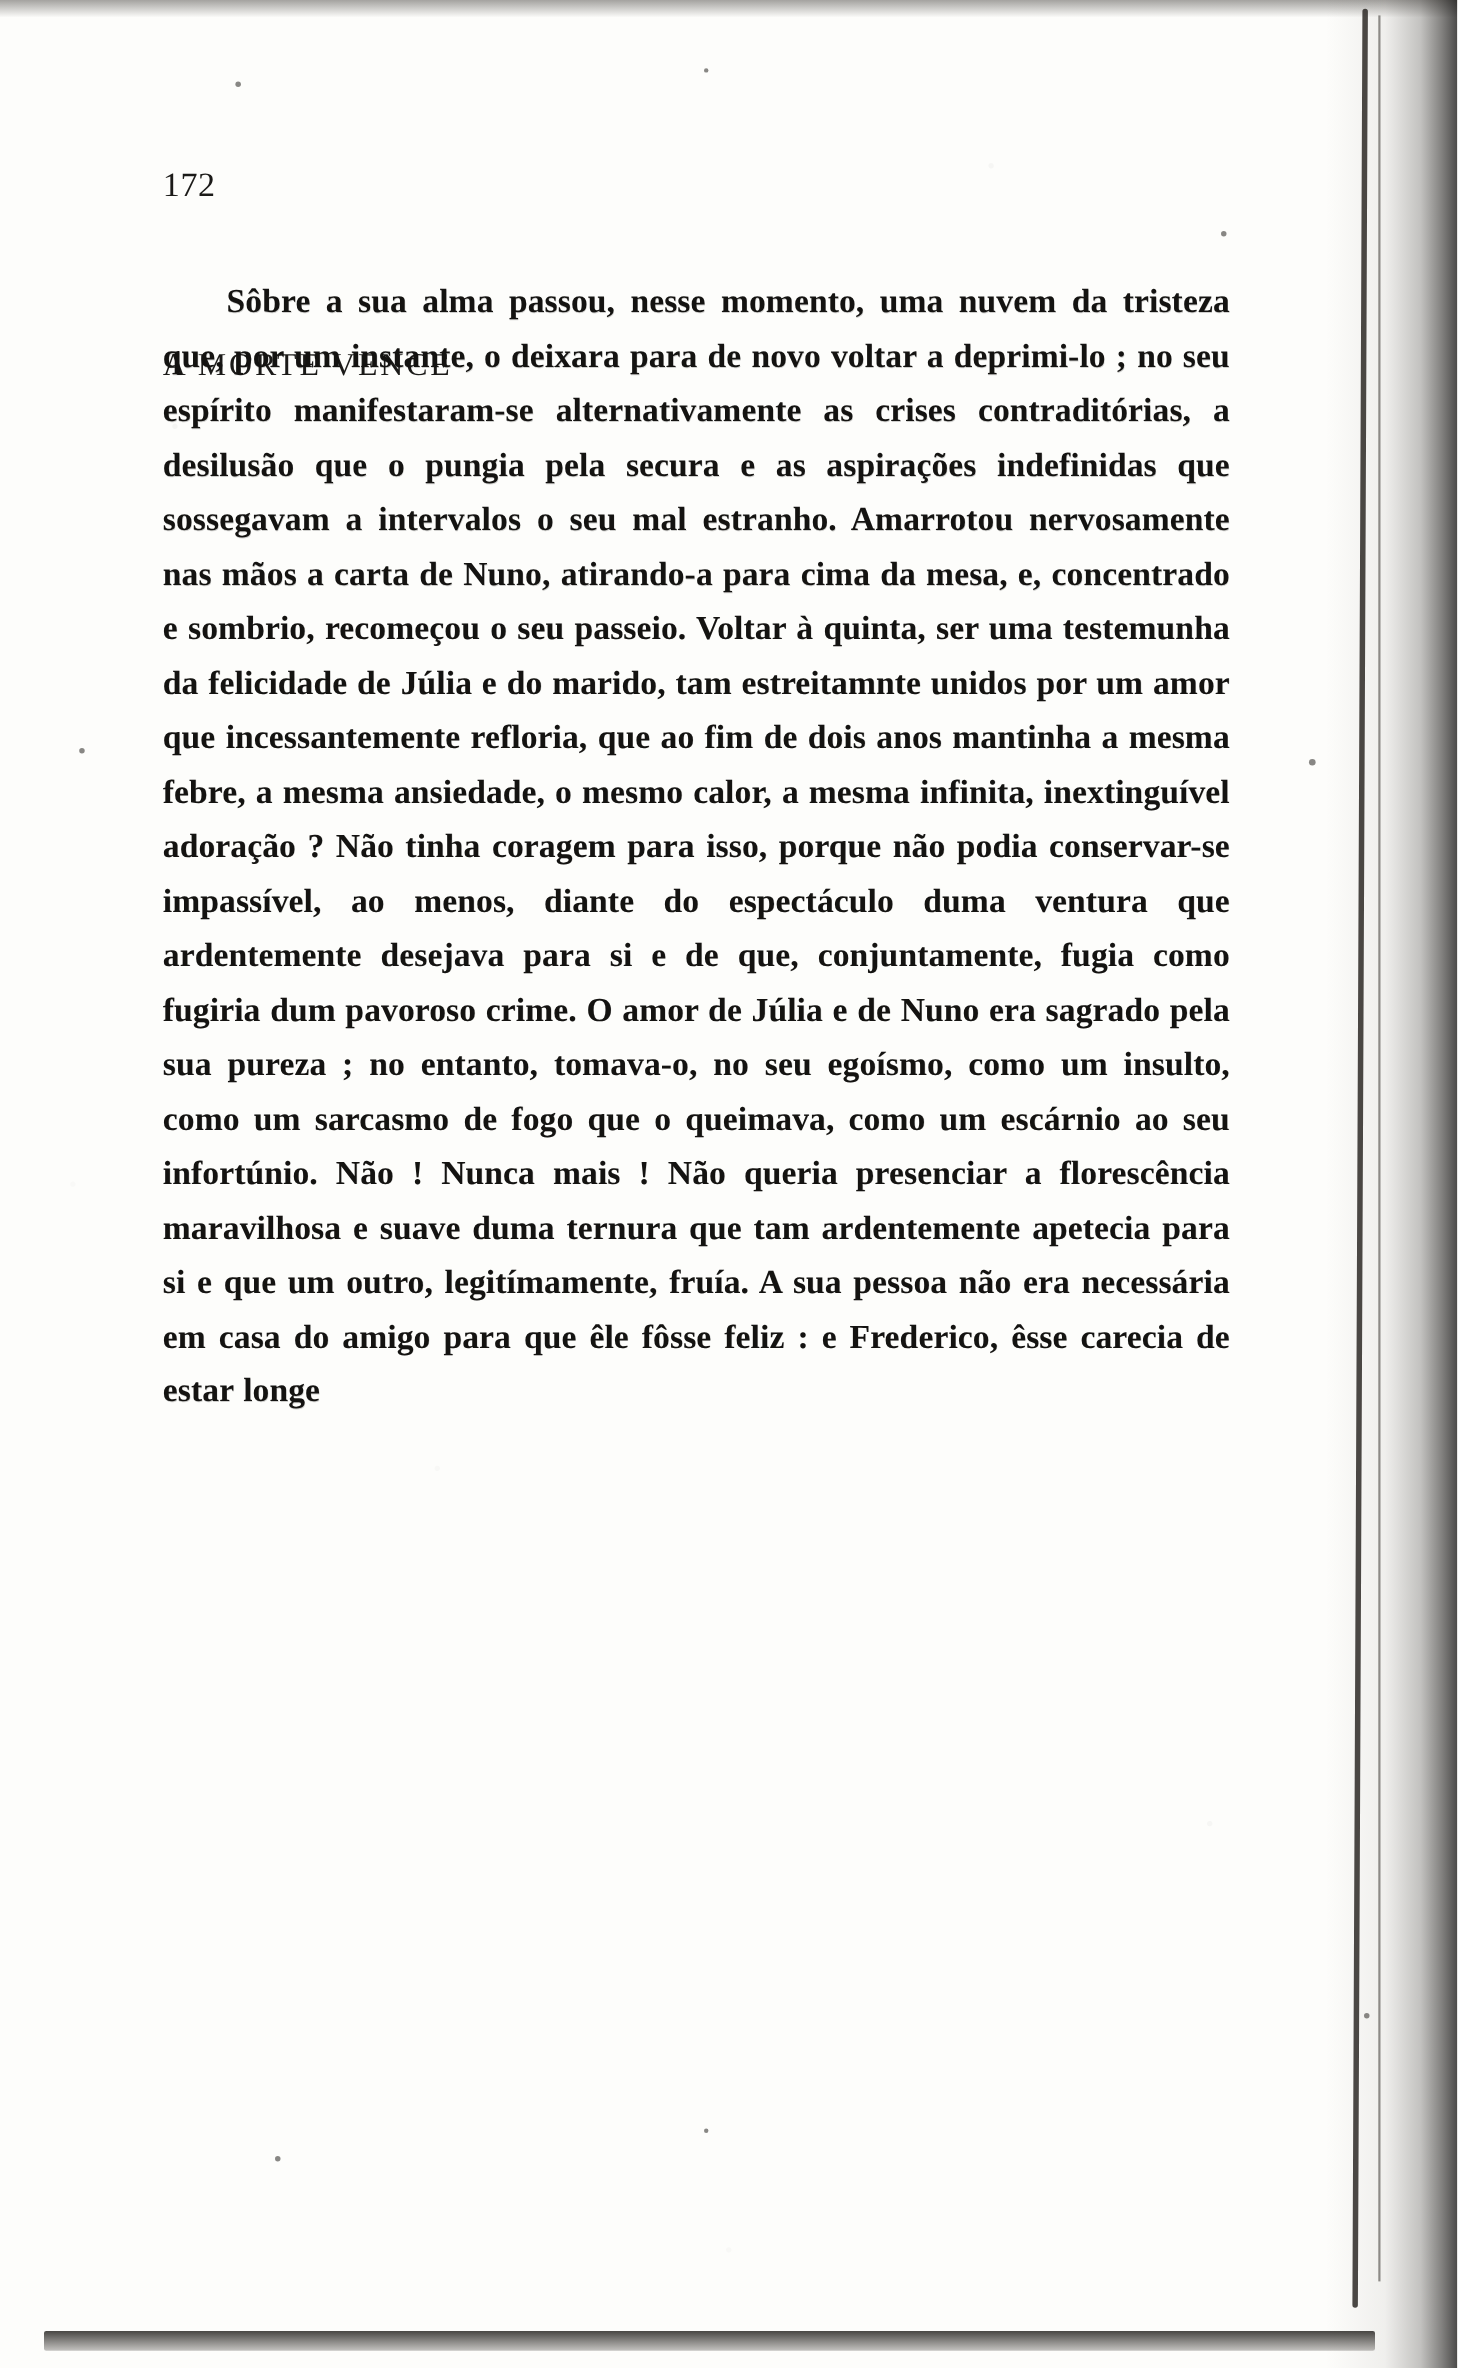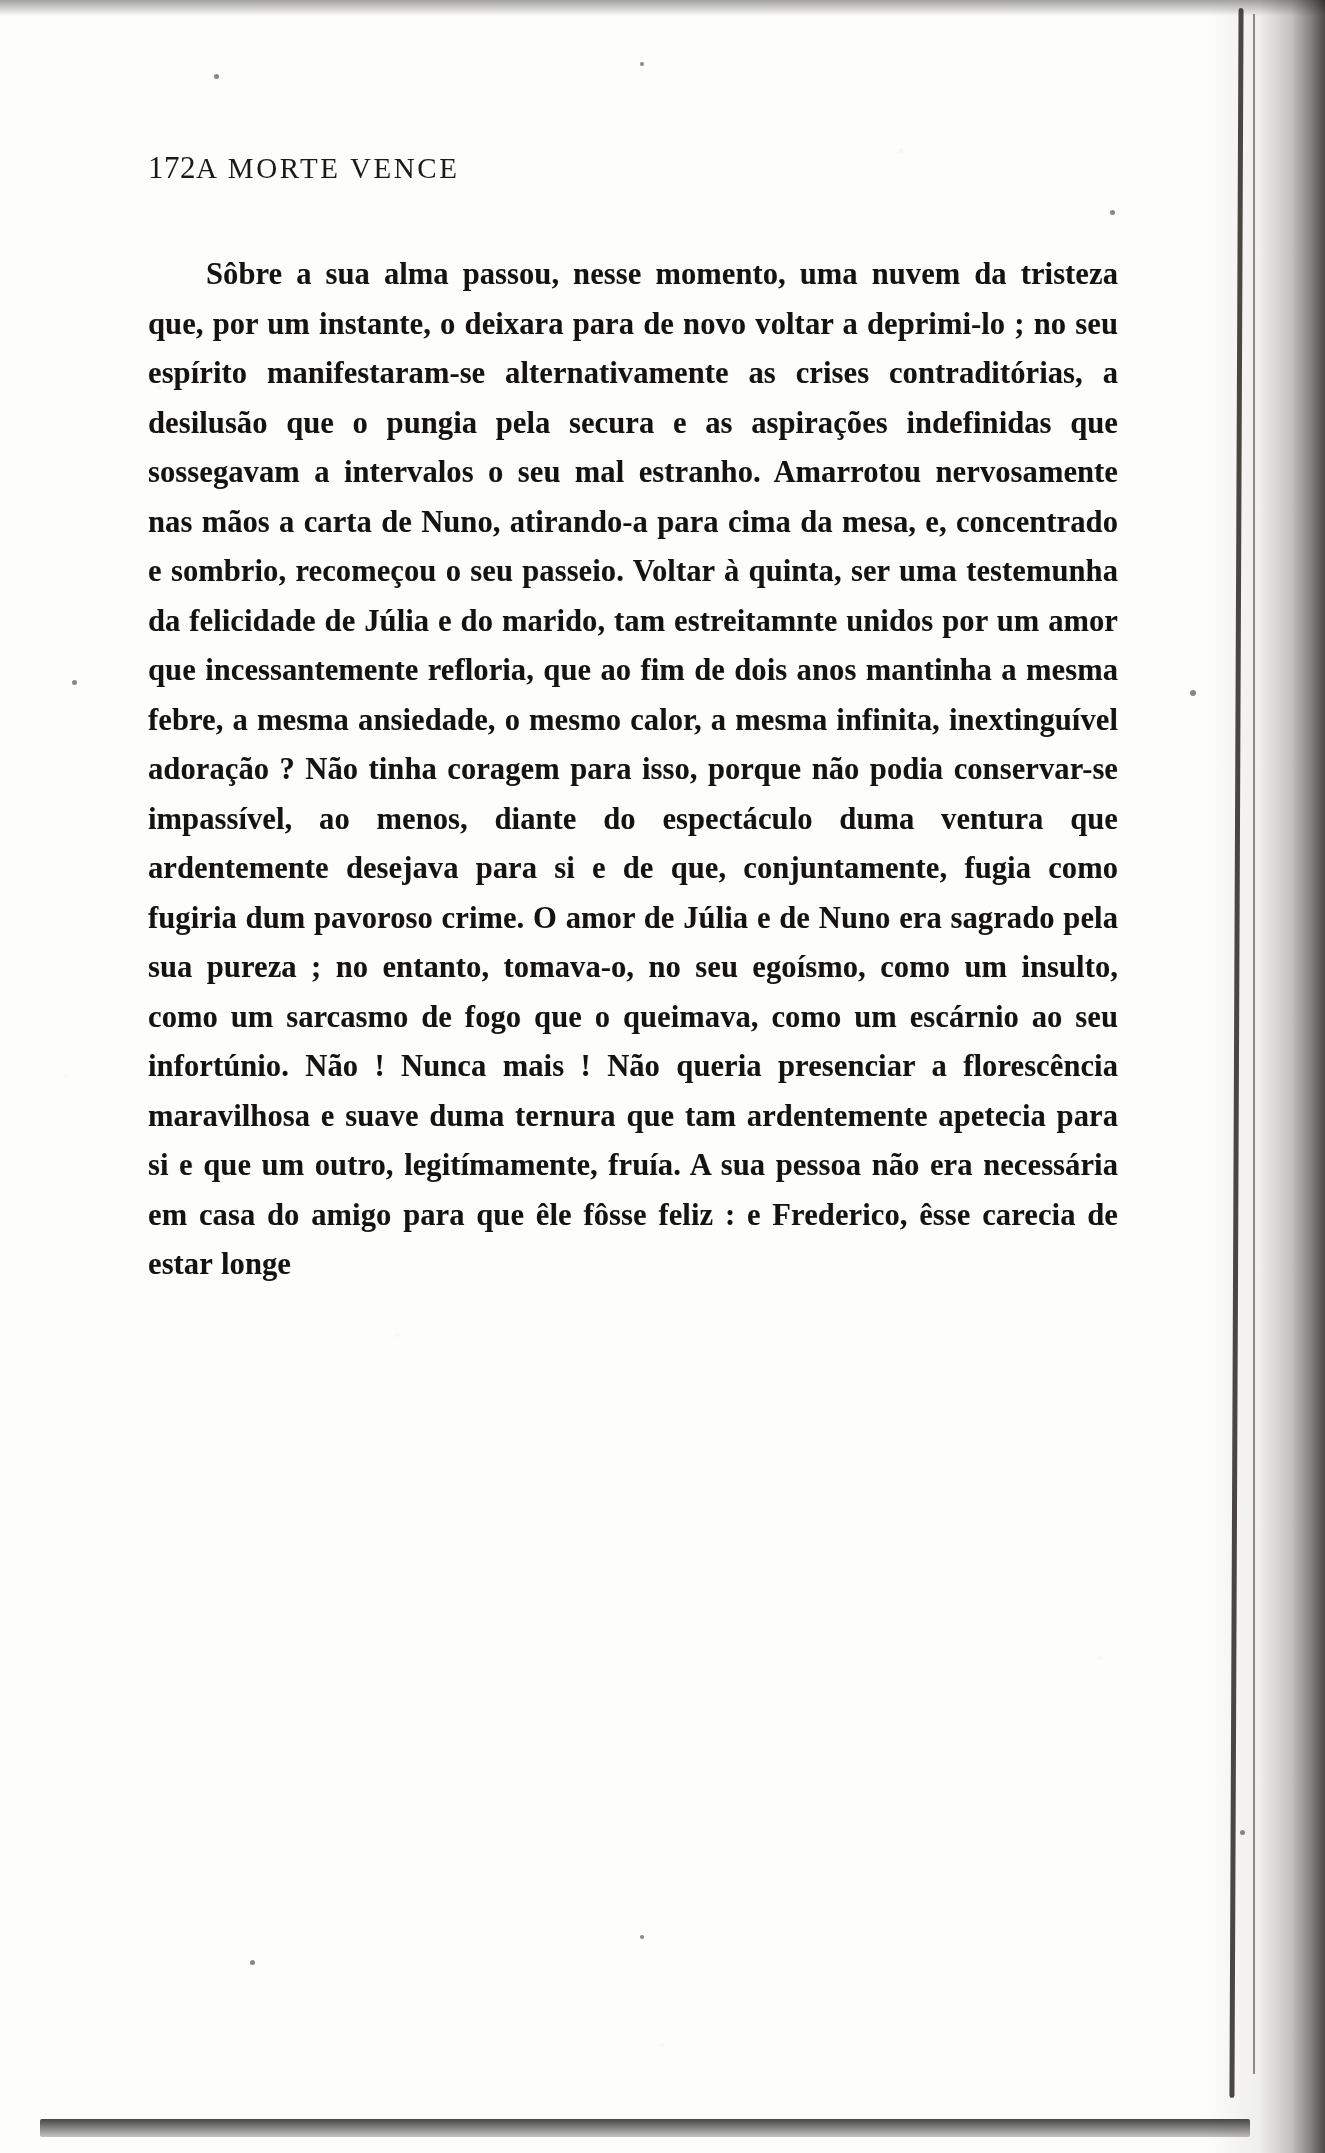--- a/index.html
+++ b/index.html
@@ -86,20 +86,22 @@
     pointer-events: none;
   }
 
   .header {
     position: absolute;
     left: 148px;
     top: 150px;
     width: 940px;
     display: flex;
     align-items: baseline;
+    gap: 130px;
+    flex-direction: column;
   }
   .folio {
     font-size: 31px;
     letter-spacing: 0.5px;
     color: #1b1a18;
   }
   .running-title {
     font-size: 29px;
     letter-spacing: 2.6px;
     color: #1b1a18;

